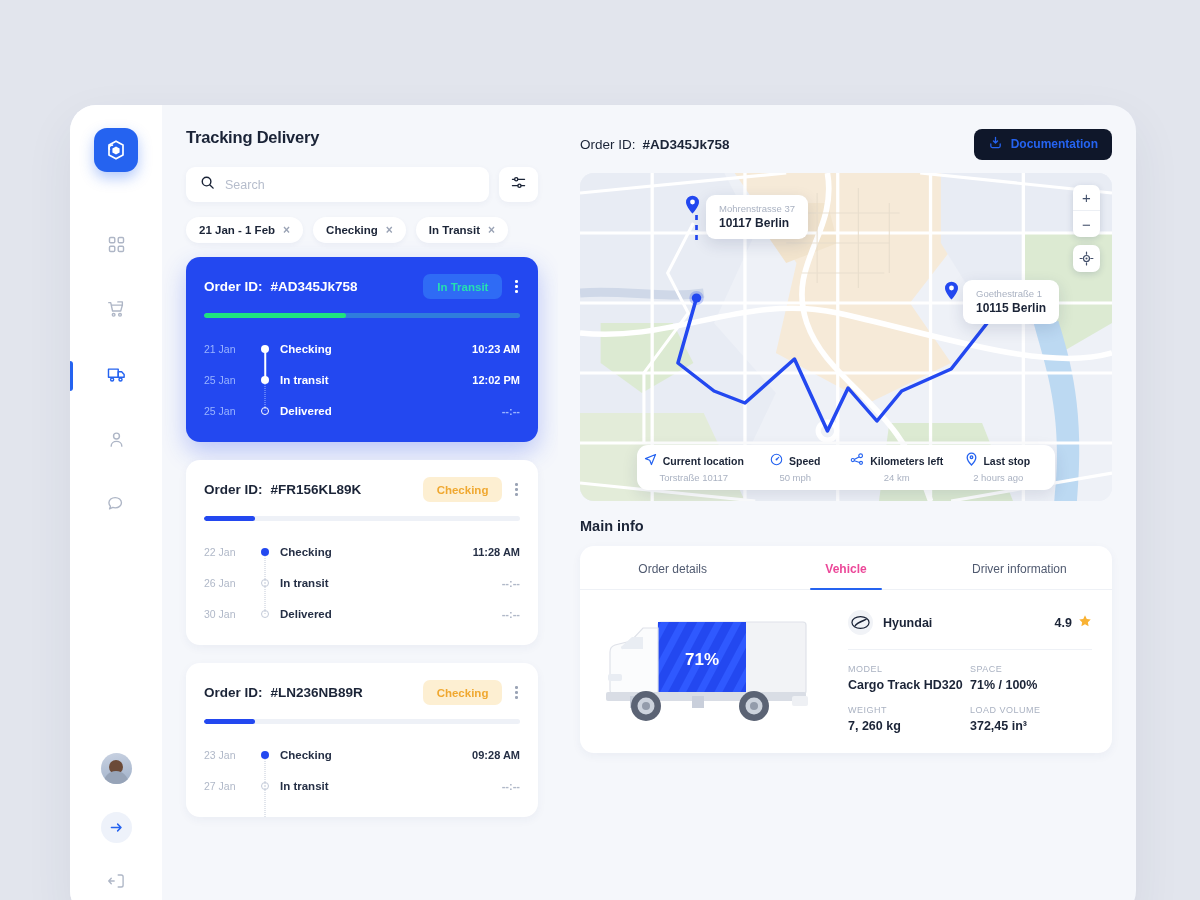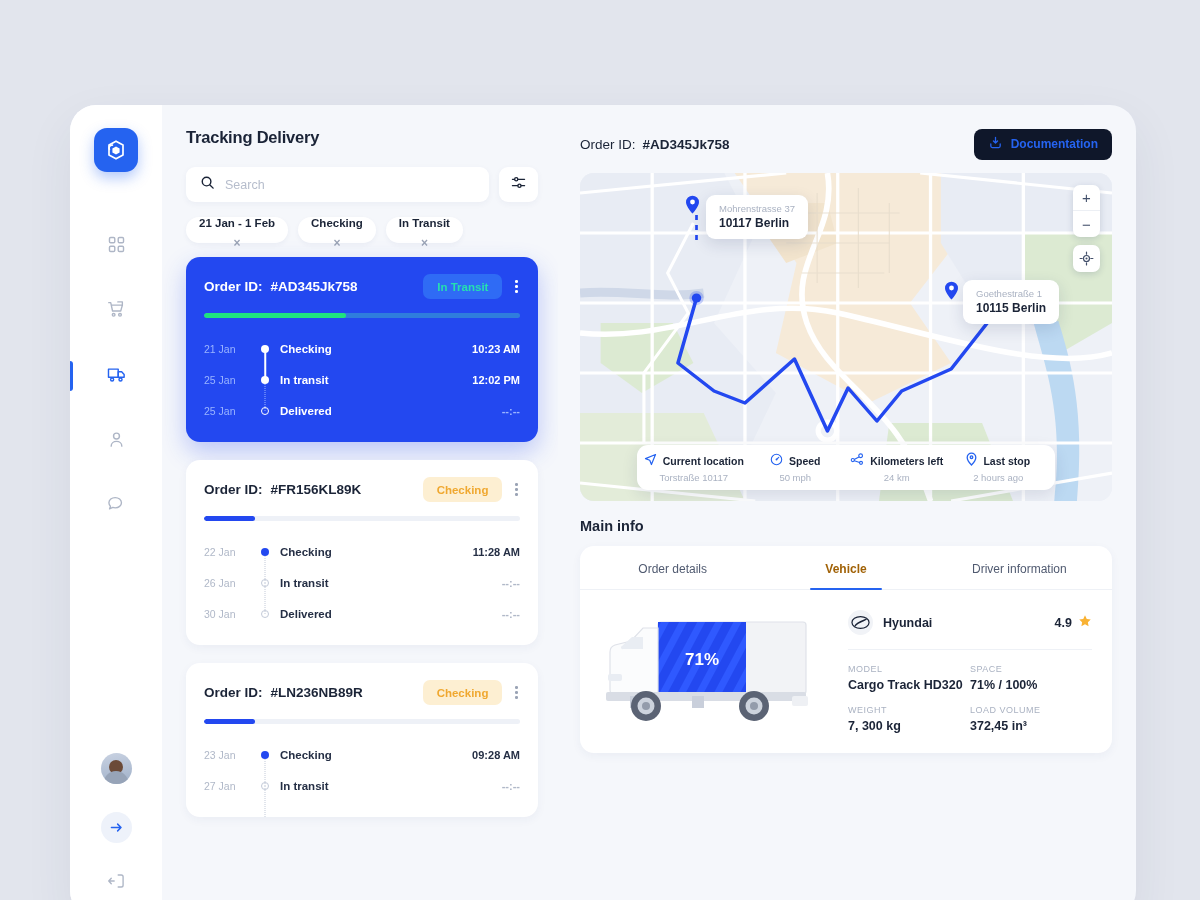--- a/index.html
+++ b/index.html
@@ -88,21 +88,20 @@
     display: flex; align-items: center; justify-content: center; cursor: pointer;
     box-shadow: 0 2px 6px rgba(40,60,110,.05);
   }
   .chips { display: flex; gap: 10px; margin-top: 15px; }
   .chip {
     height: 26px; border-radius: 13px; background: #fff;
     display: flex; align-items: center; gap: 8px; padding: 0 13px;
     font-size: 11.5px; font-weight: 600; color: #1b2437;
     cursor: pointer; white-space: nowrap;
     box-shadow: 0 2px 5px rgba(40,60,110,.05);
-    flex-direction: column;
   }
   .chip .x { color: #9aa3b5; font-size: 12px; line-height: 1; cursor: pointer; }
 
   
   .cards { margin-top: 14px; display: flex; flex-direction: column; gap: 18px; }
   .card {
     border-radius: 14px; background: #fff; padding: 17px 18px 16px 18px;
     box-shadow: 0 3px 10px rgba(40,60,110,.05);
   }
   .card.active { background: #2348f0; box-shadow: 0 10px 24px rgba(35,72,240,.28); }
@@ -202,21 +201,21 @@
   .main-info-title { margin-top: 17px; font-size: 14.5px; font-weight: 700; color: #1b2437; }
   .info-card {
     margin-top: 12px; background: #fff; border-radius: 14px;
     box-shadow: 0 3px 10px rgba(40,60,110,.05); overflow: hidden;
   }
   .tabs { display: flex; border-bottom: 1px solid #eef1f6; padding: 0 6px; }
   .tab {
     flex: 1 1 0; text-align: center; padding: 16px 0 13px 0;
     font-size: 12px; color: #505a70; cursor: pointer; position: relative;
   }
-  .tab.active { color: #a16207; font-weight: 600; }
+  .tab.active { color: #ec4899; font-weight: 600; }
   .tab.active::after {
     content: ""; position: absolute; left: 50%; transform: translateX(-50%);
     bottom: -1px; width: 72px; height: 2.5px; border-radius: 2px; background: #2563f0;
   }
   .vehicle-body { display: flex; padding: 16px 20px 20px 16px; gap: 20px; }
   .truck-wrap { flex: 0 0 232px; display: flex; align-items: center; justify-content: flex-start; }
   .specs { flex: 1 1 auto; padding-top: 4px; }
   .brand-row { display: flex; align-items: center; gap: 10px; padding-bottom: 14px; border-bottom: 1px solid #eef1f6; }
   .brand-logo {
     width: 25px; height: 25px; border-radius: 50%; background: #f1f3f7;
@@ -676,21 +675,21 @@
               <div>
                 <div class="spec-key">MODEL</div>
                 <div class="spec-val">Cargo Track HD320</div>
               </div>
               <div>
                 <div class="spec-key">SPACE</div>
                 <div class="spec-val">71% / 100%</div>
               </div>
               <div>
                 <div class="spec-key">WEIGHT</div>
-                <div class="spec-val">7, 300 kg</div>
+                <div class="spec-val">7, 260 kg</div>
               </div>
               <div>
                 <div class="spec-key">LOAD VOLUME</div>
                 <div class="spec-val">372,45 in³</div>
               </div>
             </div>
         </div>
       </div>
     </div>
   </div>

